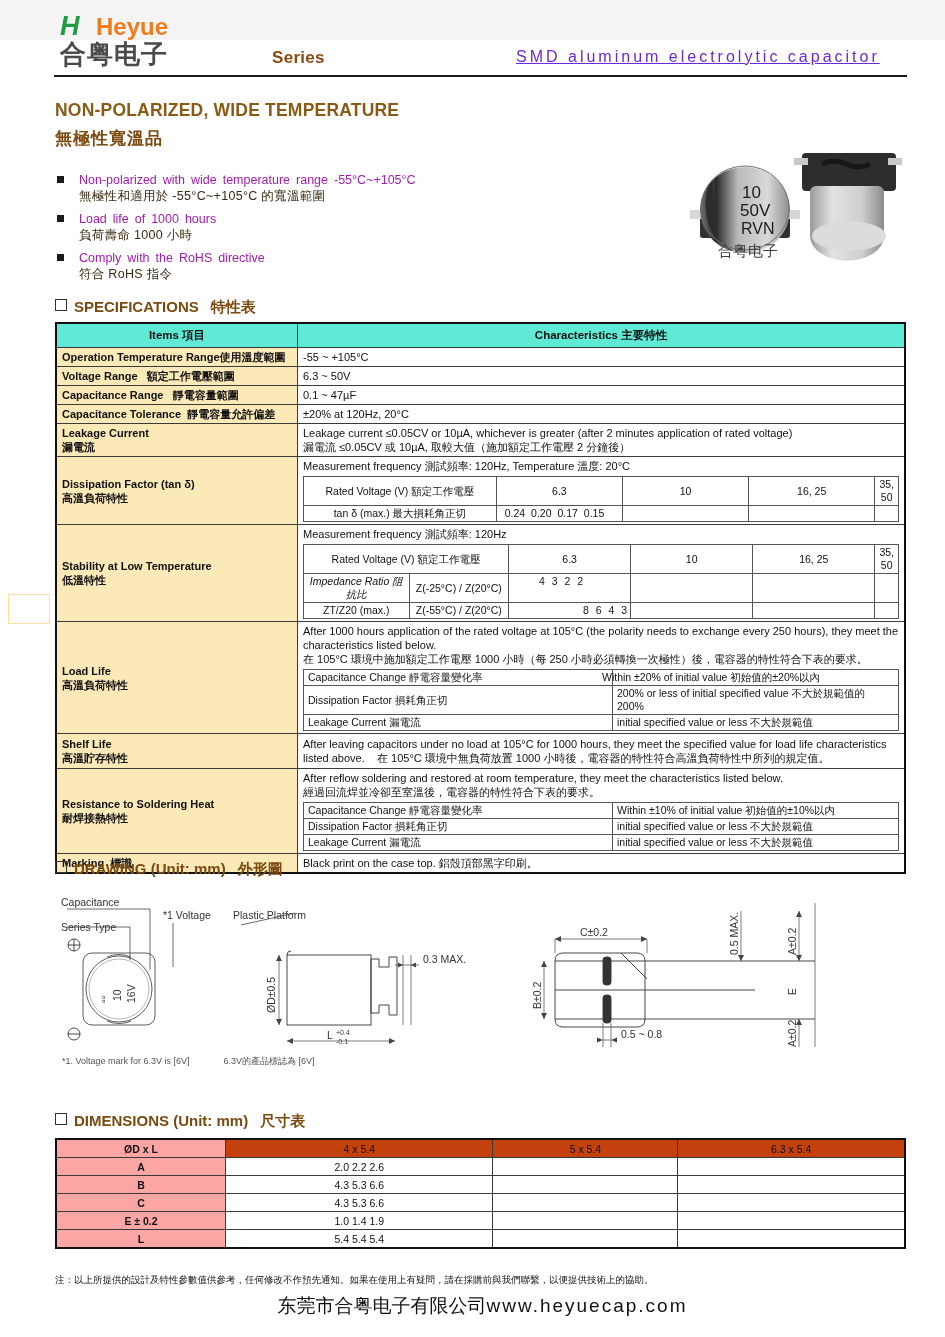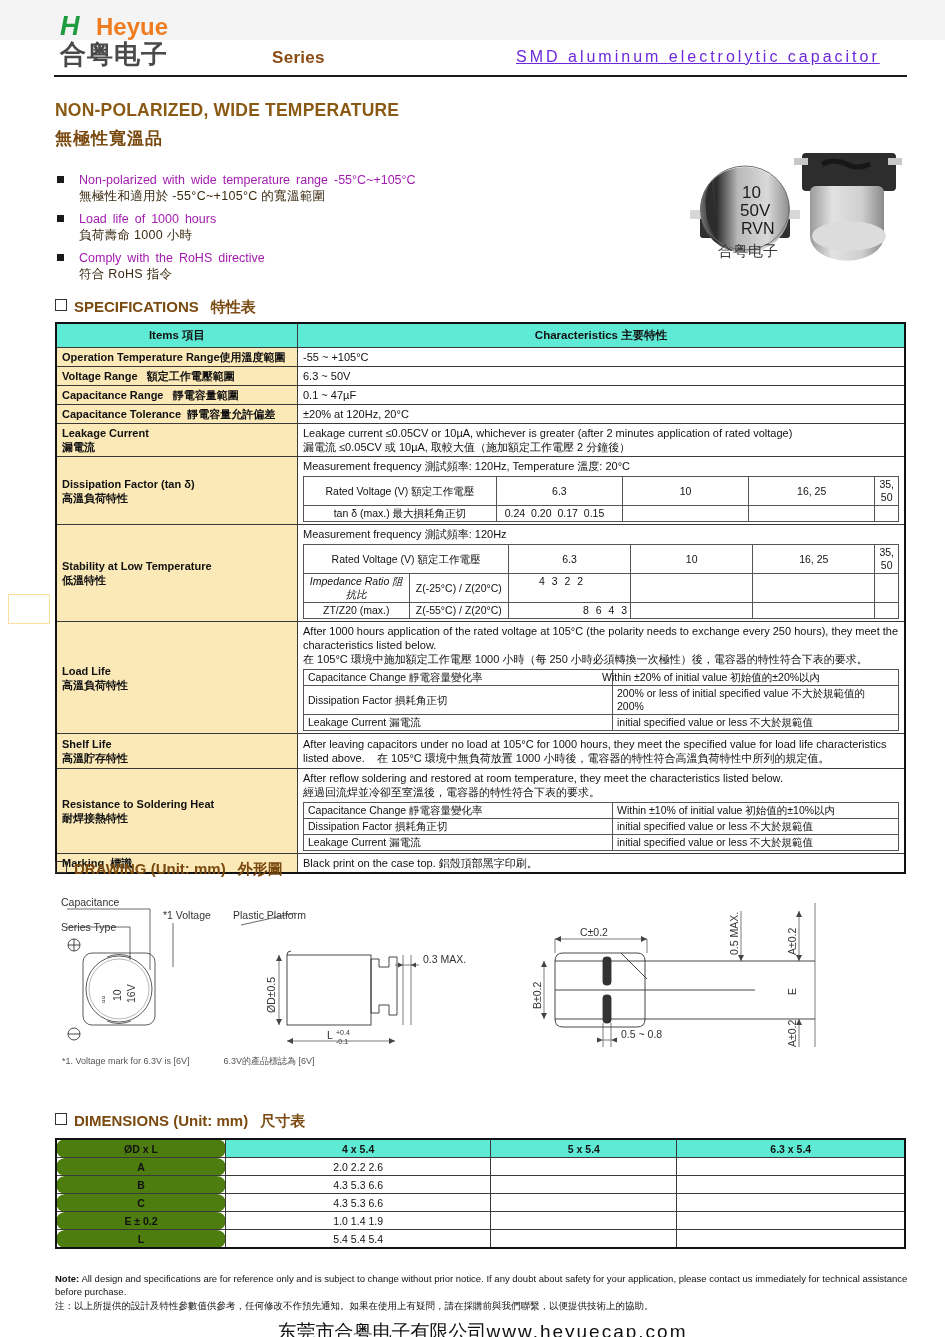--- a/index.html
+++ b/index.html
@@ -58,22 +58,22 @@
   .note-line{font-size:11px;line-height:14px;}
 
   
   .draw-wrap{position:absolute;left:55px;top:895px;width:851px;height:165px;}
   .fn{position:absolute;left:62px;top:1055px;font-size:9px;color:#555;}
   .fn span{margin-left:34px;}
 
   
   .dim{position:absolute;left:55px;top:1138px;width:851px;border:2px solid #111;border-collapse:collapse;}
   .dim td{border:1px solid #3a3a3a;font-size:10.5px;text-align:center;padding:2px 4px;color:#111;height:13px;}
-  .dim .hd{background:#5eead4;font-weight:bold;}
-  .dim .rl{background:#4d7c0f;font-weight:bold;width:160px;border-radius:9px;}
+  .dim .hd{background:#c2410c;font-weight:normal;}
+  .dim .rl{background:#fca5a5;font-weight:bold;width:160px;}
   .dim .v{background:#fff;}
 
   
   .foot{position:absolute;left:55px;top:1272px;width:855px;}
   .foot .en{font-size:9.5px;color:#111;line-height:13px;}
   .foot .en b{font-weight:bold;}
   .foot .cn{font-size:9.5px;color:#111;line-height:14px;margin-top:1px;}
   .foot .site{text-align:center;margin-top:6px;font-size:19px;color:#111;}
   .foot .site .url{letter-spacing:2px;}
 
@@ -516,18 +516,17 @@
     <tr>
       <td class="rl">L</td>
       <td class="v">5.4 5.4 5.4</td>
       <td class="v">&nbsp;</td>
       <td class="v">&nbsp;</td>
     </tr>
   </tbody>
     </table>
 
   <div class="foot">
-    <div class="en"><b>Note:</b><span> All design and specifications are for reference only and is subject to change without prior notice. If any doubt about safety for your application, please contact us immediately for technical assistance before purchase.</span></div>
     <div class="cn">注：以上所提供的設計及特性參數值供參考，任何修改不作預先通知。如果在使用上有疑問，請在採購前與我們聯繫，以便提供技術上的協助。</div>
     <div class="site"><span>东莞市合粤电子有限公司</span><span class="url">www.heyuecap.com</span></div>
   </div>
 
 </div>
 
 </body></html>

